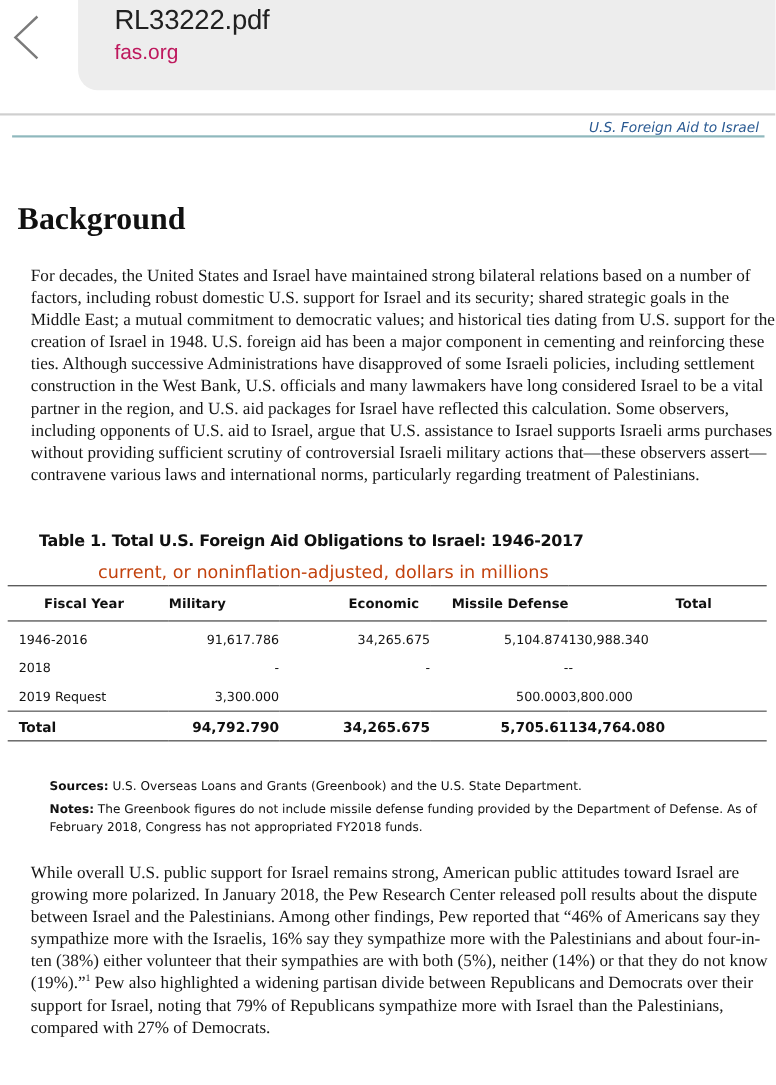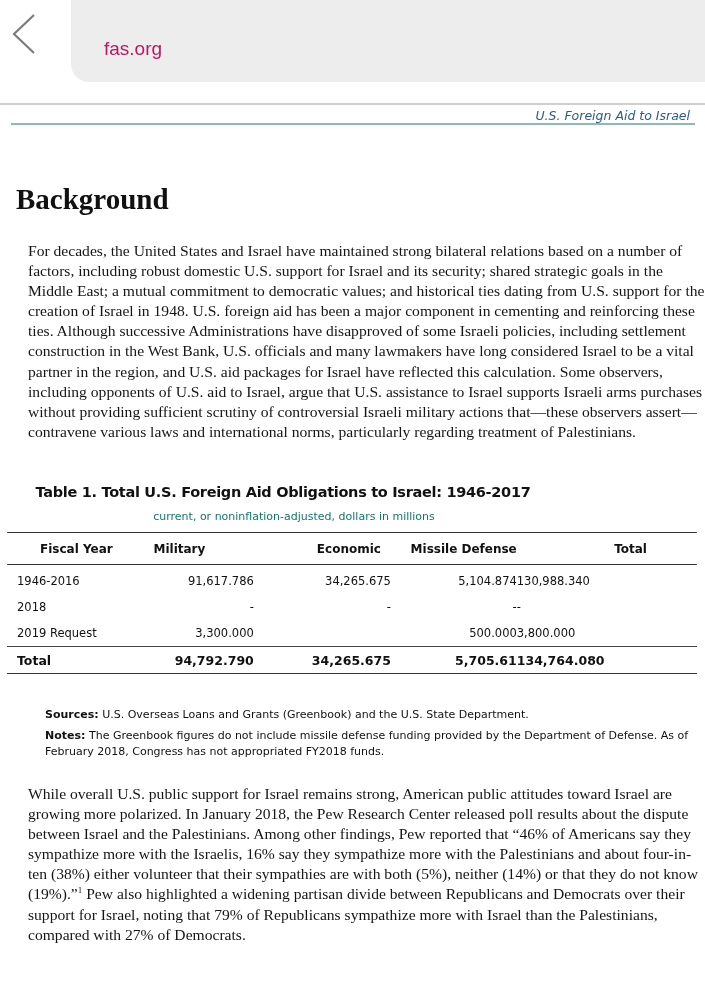--- a/index.html
+++ b/index.html
@@ -16,21 +16,21 @@
   .running-rule { position: absolute; left: 11px; top: 123px; width: 684px; height: 2px; background: #8fb8bd; }
 
   h1.section { position: absolute; left: 16px; top: 183px; margin: 0; font-family: "Liberation Serif", serif; font-size: 29px; font-weight: bold; color: #111; }
 
   .para { position: absolute; left: 16px; width: 680px; margin: 12px; font-family: "Liberation Serif", serif; font-size: 15.6px; line-height: 20.1px; color: #151515; }
   .para1 { top: 229px; }
   .para2 { top: 772px; }
   sup { font-size: 9px; line-height: 0; }
 
   .table-title { position: absolute; left: 0; width: 566px; top: 484px; text-align: center; font-family: "DejaVu Sans", sans-serif; font-weight: bold; font-size: 14.5px; color: #111; letter-spacing: -0.3px; }
-  .table-sub { position: absolute; left: 0; width: 588px; top: 510px; text-align: center; font-family: "DejaVu Sans", sans-serif; font-size: 11px; color: #0f766e; }
+  .table-sub { position: absolute; left: 0; width: 588px; top: 510px; text-align: center; font-family: "DejaVu Sans", sans-serif; font-size: 16px; color: #c2410c; }
 
   .aid-table { position: absolute; left: 7px; top: 532px; width: 690px; border-collapse: collapse; font-family: "DejaVu Sans", sans-serif; font-size: 11.5px; color: #111; }
   .aid-table th { font-weight: bold; font-size: 12px; height: 31px; padding: 0; border-top: 1.5px solid #333; border-bottom: 1.5px solid #333; }
   .aid-table td { height: 26px; padding: 0; }
   .aid-table tr.first td { padding-top: 3px; }
   .aid-table tr.total td { font-weight: bold; font-size: 12.5px; border-top: 1.5px solid #444; border-bottom: 1.5px solid #333; height: 26px; }
   .c0 { width: 130px; text-align: left; padding-left: 10px !important; }
   .c1 { width: 105px; text-align: right; }
   .c2 { width: 140px; text-align: right; }
   .c3 { width: 140px; text-align: right; }
@@ -49,20 +49,21 @@
 </head>
 <body>
 
 <div class="topbar">
   <div class="back-btn">
     <svg width="36" height="44" viewBox="0 0 36 44">
       <polyline points="28,3 8,22 28,41" fill="none" stroke="#7b7b7b" stroke-width="2.2"></polyline>
     </svg>
   </div>
   <div class="url-pill"></div>
+  <div class="doc-title">RL33222.pdf</div>
   <div class="doc-domain">fas.org</div>
 </div>
 
 <div class="page-top-rule"></div>
 <div class="running-head">U.S. Foreign Aid to Israel</div>
 <div class="running-rule"></div>
 
 <h1 class="section">Background</h1>
 
 <p class="para para1">For decades, the United States and Israel have maintained strong bilateral relations based on a number of factors, including robust domestic U.S. support for Israel and its security; shared strategic goals in the Middle East; a mutual commitment to democratic values; and historical ties dating from U.S. support for the creation of Israel in 1948. U.S. foreign aid has been a major component in cementing and reinforcing these ties. Although successive Administrations have disapproved of some Israeli policies, including settlement construction in the West Bank, U.S. officials and many lawmakers have long considered Israel to be a vital partner in the region, and U.S. aid packages for Israel have reflected this calculation. Some observers, including opponents of U.S. aid to Israel, argue that U.S. assistance to Israel supports Israeli arms purchases without providing sufficient scrutiny of controversial Israeli military actions that—these observers assert—contravene various laws and international norms, particularly regarding treatment of Palestinians.</p>

